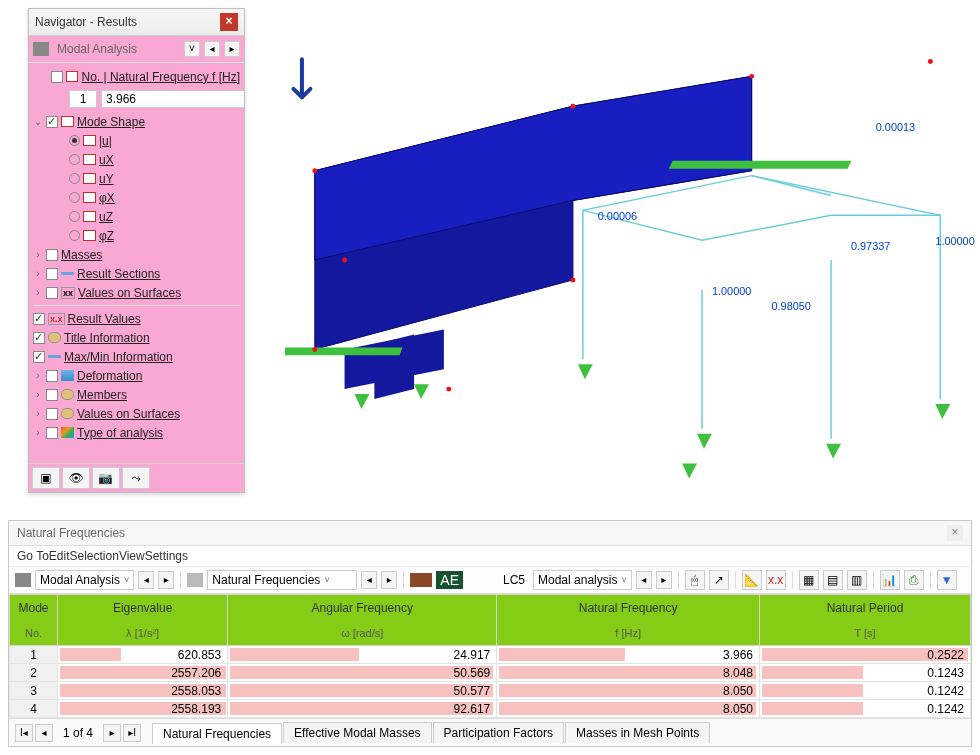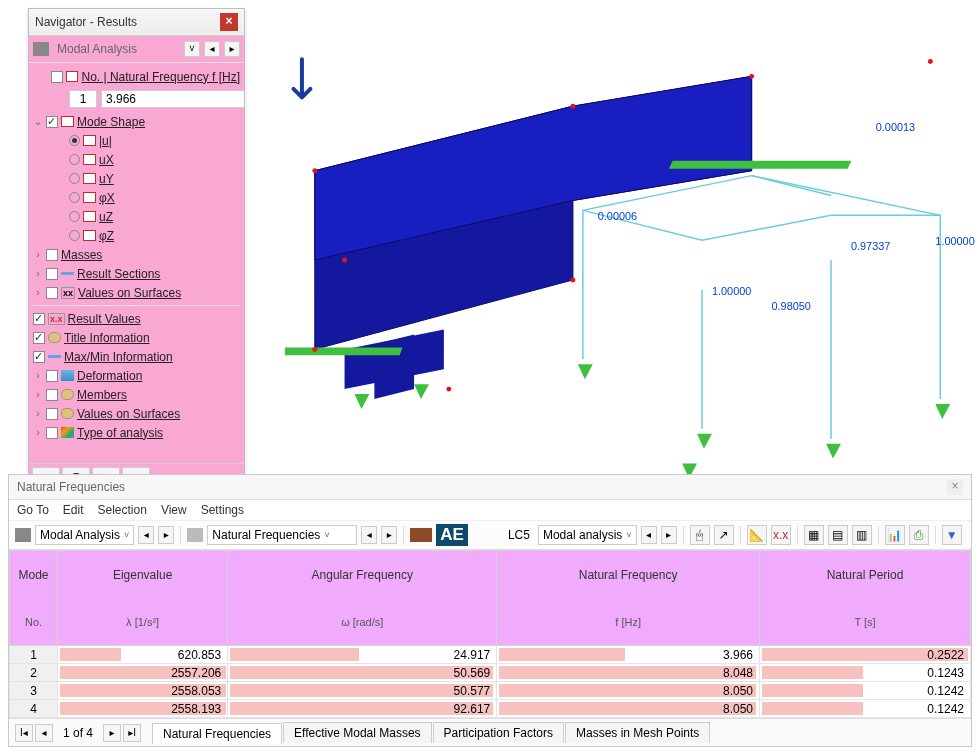--- a/index.html
+++ b/index.html
@@ -51,35 +51,35 @@
 
 .view3d { position:absolute; left:285px; top:0; right:0; height:530px; }
 .view3d svg { width:100%; height:100%; }
 .val-label { font-size:11px; fill:#0040d8; }
 
 
 .results { position:absolute; left:8px; right:8px; bottom:8px; border:1px solid #c8c8c8; background:#fff; }
 .res-title { padding:4px 8px; color:#666; background:#f7f7f7; border-bottom:1px solid #ddd; display:flex; align-items:center; }
 .res-title span:first-child { flex:1; }
 .res-title .cls { width:16px; height:16px; background:#eee; text-align:center; line-height:14px; color:#888; }
-.res-menu { padding:3px 8px; display:flex; gap:14px; color:#333; border-bottom:1px solid #eee; }
+.res-menu { padding:3px 8px; display:flex; color:#333; border-bottom:1px solid #eee; }
 .res-menu span { cursor:pointer; }
 
 .res-toolbar { display:flex; align-items:center; padding:3px 6px; gap:4px; border-bottom:1px solid #ddd; background:#fcfcfc; }
 .tb-icon { width:16px; height:14px; background:#888; display:inline-block; }
 .tb-combo { border:1px solid #ccc; padding:2px 4px; background:#fff; display:flex; align-items:center; gap:4px; cursor:pointer; }
 .tb-combo .chv { font-size:9px; color:#666; }
 .tb-btn { width:16px; height:18px; border:1px solid #ccc; background:#f5f5f5; text-align:center; line-height:16px; font-size:10px; cursor:pointer; }
 .tb-sep { width:1px; height:18px; background:#ddd; margin:0 2px; }
 .tb-swatch { width:22px; height:14px; display:inline-block; }
-.tb-tag { background:#0c4a6e; color:#fff; padding:1px 4px; font-weight:700; font-size:17px; }
+.tb-tag { background:#14532d; color:#fff; padding:1px 4px; font-weight:400; font-size:14px; }
 .tb-ibtn { width:20px; height:20px; border:1px solid #ccc; background:#f5f5f5; display:inline-flex; align-items:center; justify-content:center; cursor:pointer; }
 
 .grid { width:100%; border-collapse:collapse; }
-.grid th { background:#f0abfc; border:1px solid #d4d4d4; font-weight:normal; padding:17px 6px; color:#333; }
+.grid th { background:#84cc16; border:1px solid #d4d4d4; font-weight:normal; padding:6px 6px; color:#333; }
 .grid th.top { border-bottom:none; }
 .grid th.bot { border-top:none; font-size:11px; color:#555; }
 .grid td { border:1px solid #e4e4e4; padding:0; text-align:right; height:18px; position:relative; }
 .grid td.rownum { background:#f0f0f0; text-align:center; width:48px; }
 .cell-bar { position:absolute; left:2px; top:2px; bottom:2px; background:#f6c1be; }
 .cell-val { position:relative; padding-right:6px; }
 
 .pager { display:flex; align-items:center; padding:3px 6px; gap:2px; border-top:1px solid #ddd; background:#fafafa; }
 .pg-btn { width:18px; height:18px; border:1px solid #ccc; background:#f5f5f5; text-align:center; line-height:16px; font-size:10px; cursor:pointer; }
 .pg-txt { padding:0 8px; }

